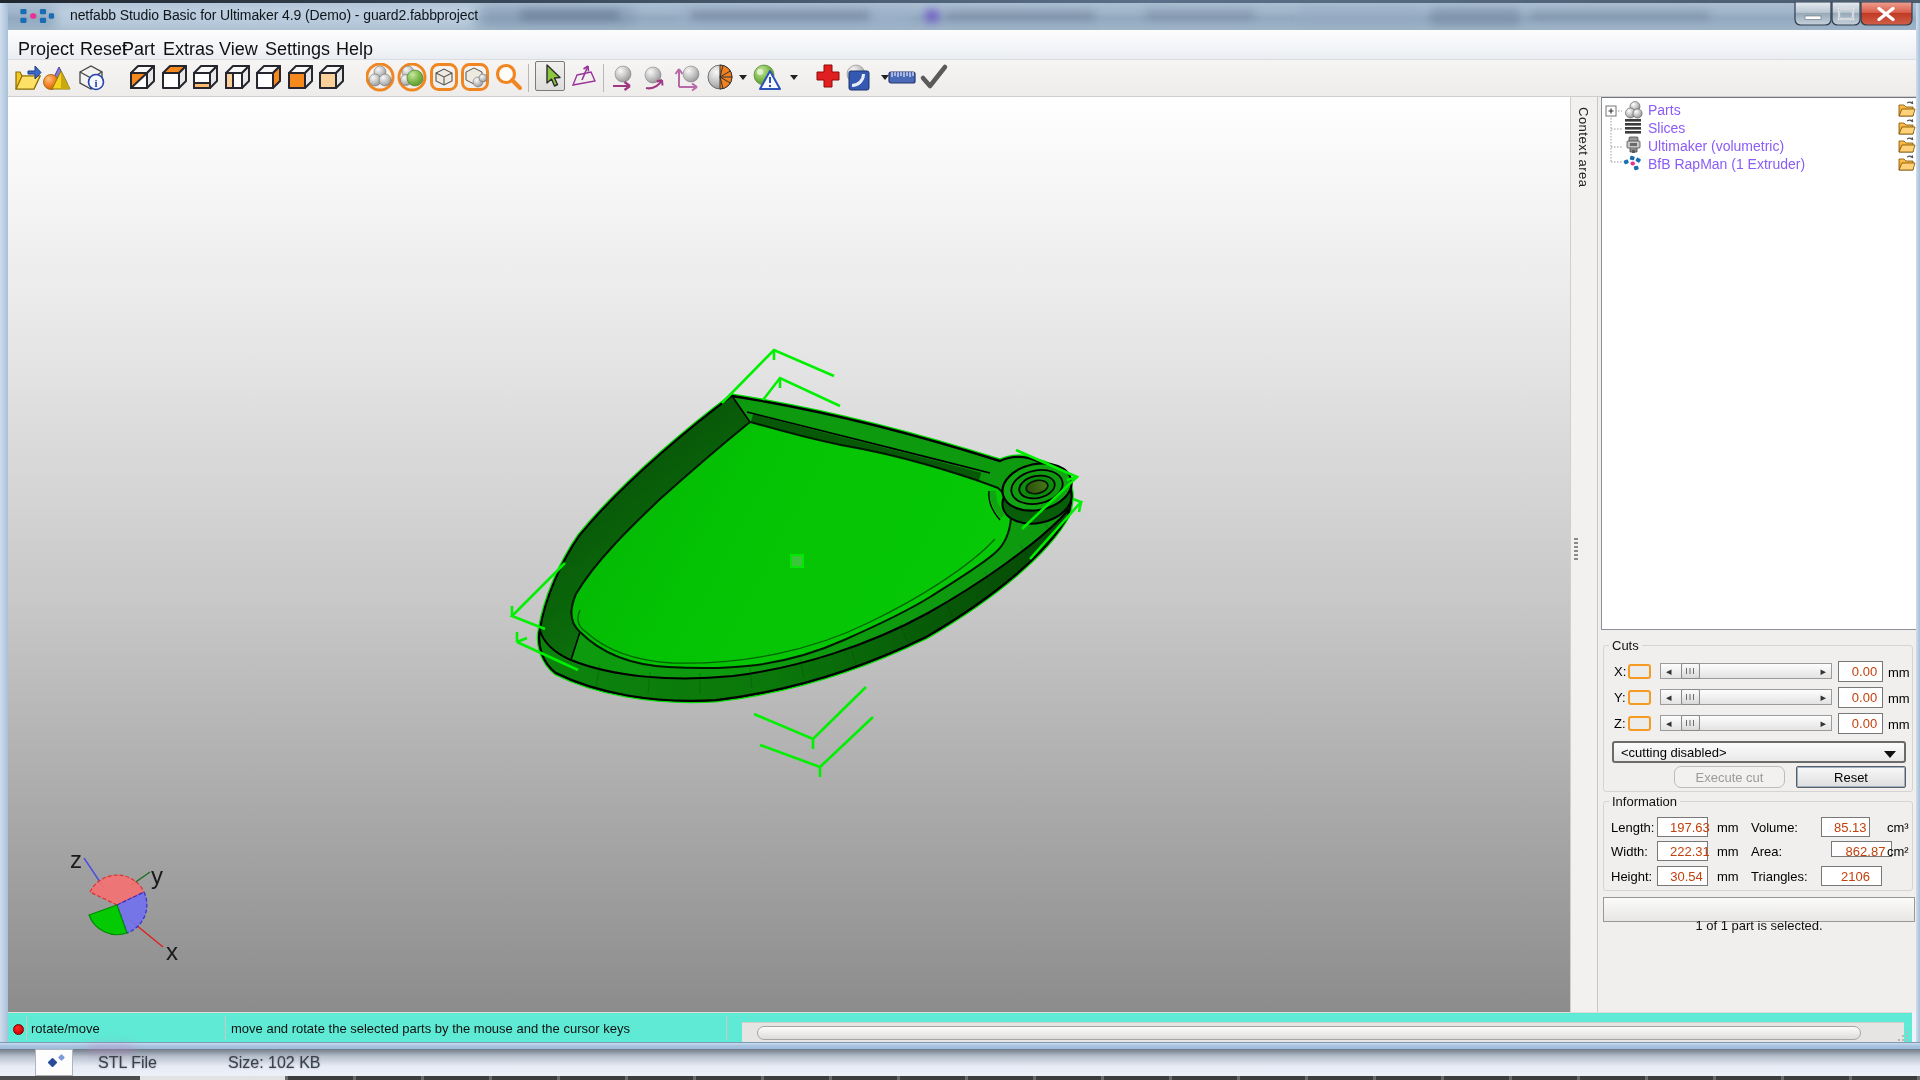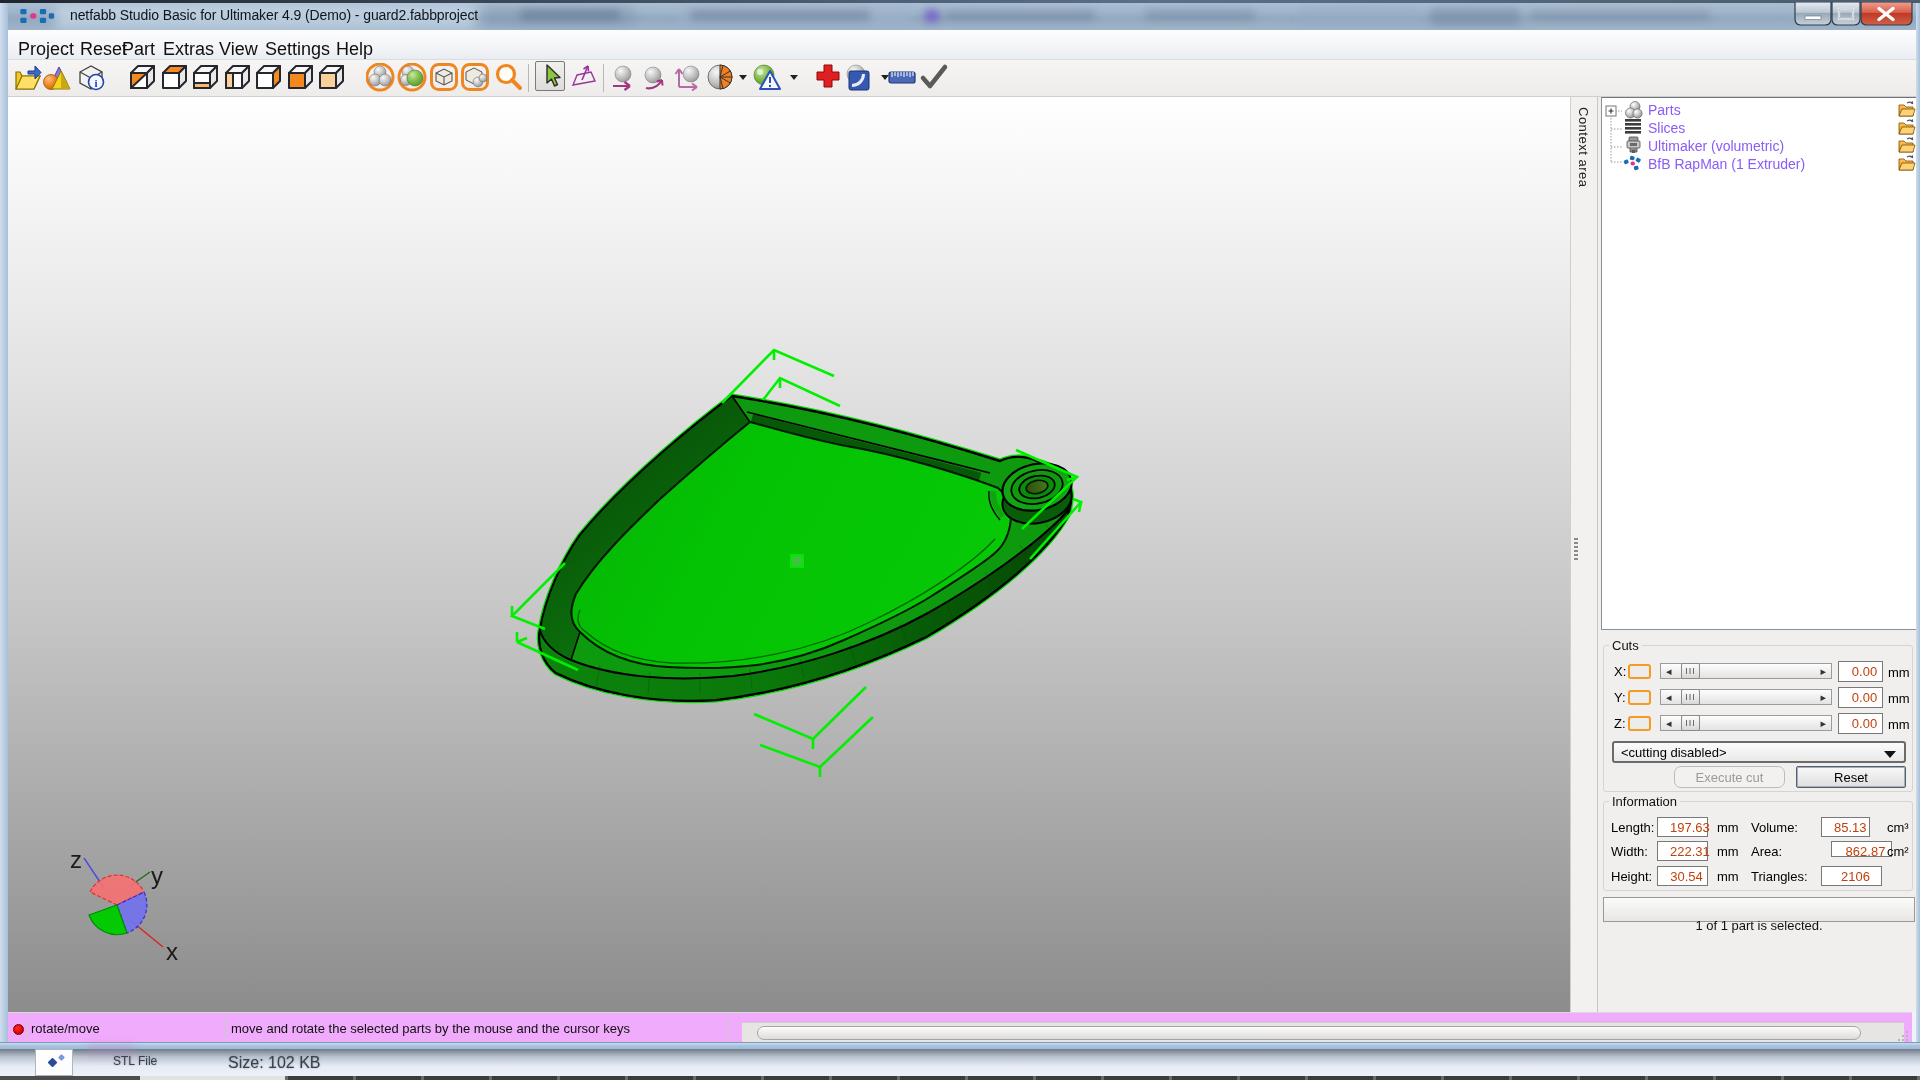--- a/index.html
+++ b/index.html
@@ -59,21 +59,21 @@
     background:#f2f1f0; border:1px solid #bdbcbb; border-radius:7px;
     font-size:13px; color:#9b9a99; text-align:center; padding-top:3px; }
   #resetbtn { position:absolute; left:198px; top:669px; width:110px; height:22px;
     background:linear-gradient(#f8f8f8,#dedede); border:1px solid #5e5e5e; border-radius:2px;
     box-shadow:0 0 0 1px #9ab0c8 inset; font-size:13px; color:#000; text-align:center; padding-top:3px; }
   #selbar { position:absolute; left:5px; top:800px; width:312px; height:25px;
     background:linear-gradient(#fbfbfa,#e7e6e5); border:1px solid #9a9998; 
     font-size:13px; color:#111; text-align:center; padding-top:20px; }
 
   
-  #statusbar { left:8px; top:1012px; width:1904px; height:30px; background:#f0abfc; border-top:1px solid #dcdbd9; }
+  #statusbar { left:8px; top:1012px; width:1904px; height:30px; background:#5eead4; border-top:1px solid #dcdbd9; }
   .ssep { position:absolute; top:3px; height:24px; width:1px; background:#cac9c7; }
   .stext { position:absolute; top:8px; font-size:13px; color:#111; white-space:nowrap; }
   #reddot { position:absolute; left:5px; top:11px; width:11px; height:11px; border-radius:50%;
     background:radial-gradient(circle at 40% 35%, #ff2a2a, #d80000 70%, #a80000); border:1px solid #7a0000; }
   #hscroll { position:absolute; left:734px; top:9px; width:1162px; height:21px; background:#e7e5e3; border-top:1px solid #d0cecb; }
   #hthumb { position:absolute; left:15px; top:3px; width:1104px; height:14px;
     background:linear-gradient(#fcfcfc,#dddcda); border:1px solid #a6a5a3; border-radius:7px; }
 
   
   .aeroside { background:linear-gradient(90deg,#cfdded,#a7c0d8); }
@@ -651,20 +651,20 @@
 <div class="abs aeroside" style="left:1916px;top:3px;width:4px;height:1046px"></div>
 <div class="abs" id="aerobottom"></div>
 <div class="abs" id="belowwin">
   <div class="abs" style="left:35px;top:0px;width:38px;height:27px;background:#fdfdfd;border:1px solid #b0b4bc">
     <svg width="36" height="25" viewBox="0 0 36 25">
       <rect x="13" y="9" width="7" height="7" rx="1" fill="#2a4a9a" transform="rotate(45 16.5 12.5)"></rect>
       <rect x="23" y="5" width="5" height="5" rx="1" fill="#7a9ad8" transform="rotate(45 25.5 7.5)"></rect>
     </svg>
   </div>
   <div class="ghost" style="left:88px;top:-6px;width:46px;height:12px;background:rgba(190,130,195,0.3);filter:blur(4px)"></div>
-  <div class="abs" style="left:113px;top:5px;font-size:12px;color:#3a4148;text-shadow:0 0 2px rgba(120,130,145,0.8)">STL File</div>
+  <div class="abs" style="left:98px;top:5px;font-size:16px;color:#3a4148;text-shadow:0 0 2px rgba(120,130,145,0.8)">STL File</div>
   <div class="abs" style="left:228px;top:5px;font-size:16px;color:#3a4148;text-shadow:0 0 2px rgba(120,130,145,0.8)">Size: 102 KB</div>
 </div>
 <div class="abs" id="bottomstrip">
   <div class="abs" style="left:140px;top:0;width:145px;height:4px;background:#e2e2e2"></div>
   <div class="abs" style="left:285px;top:0;width:1635px;height:4px;
     background:repeating-linear-gradient(90deg,#6a6a6a 0 3px,#3c3c3c 3px 68px)"></div>
 </div>
 
 </body></html>

